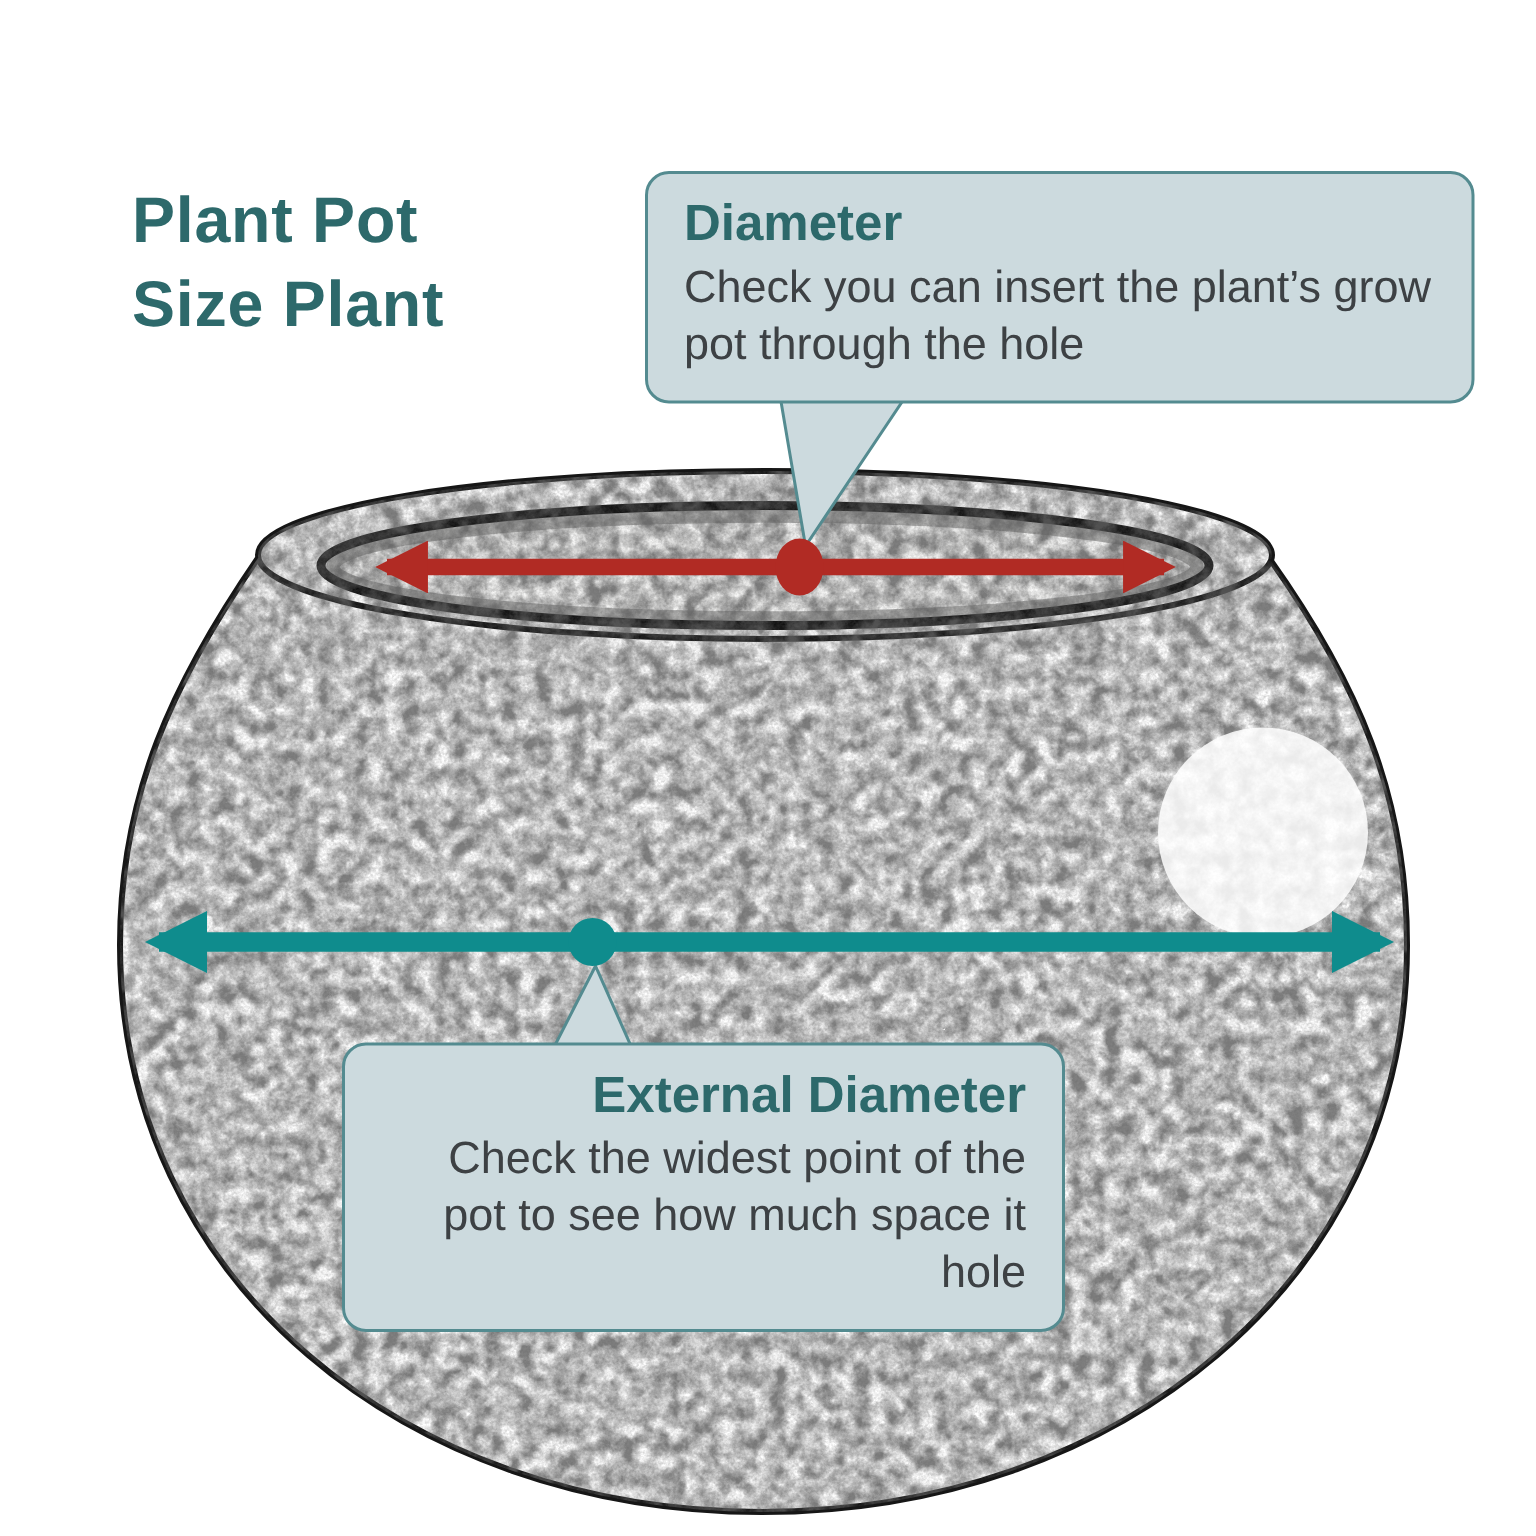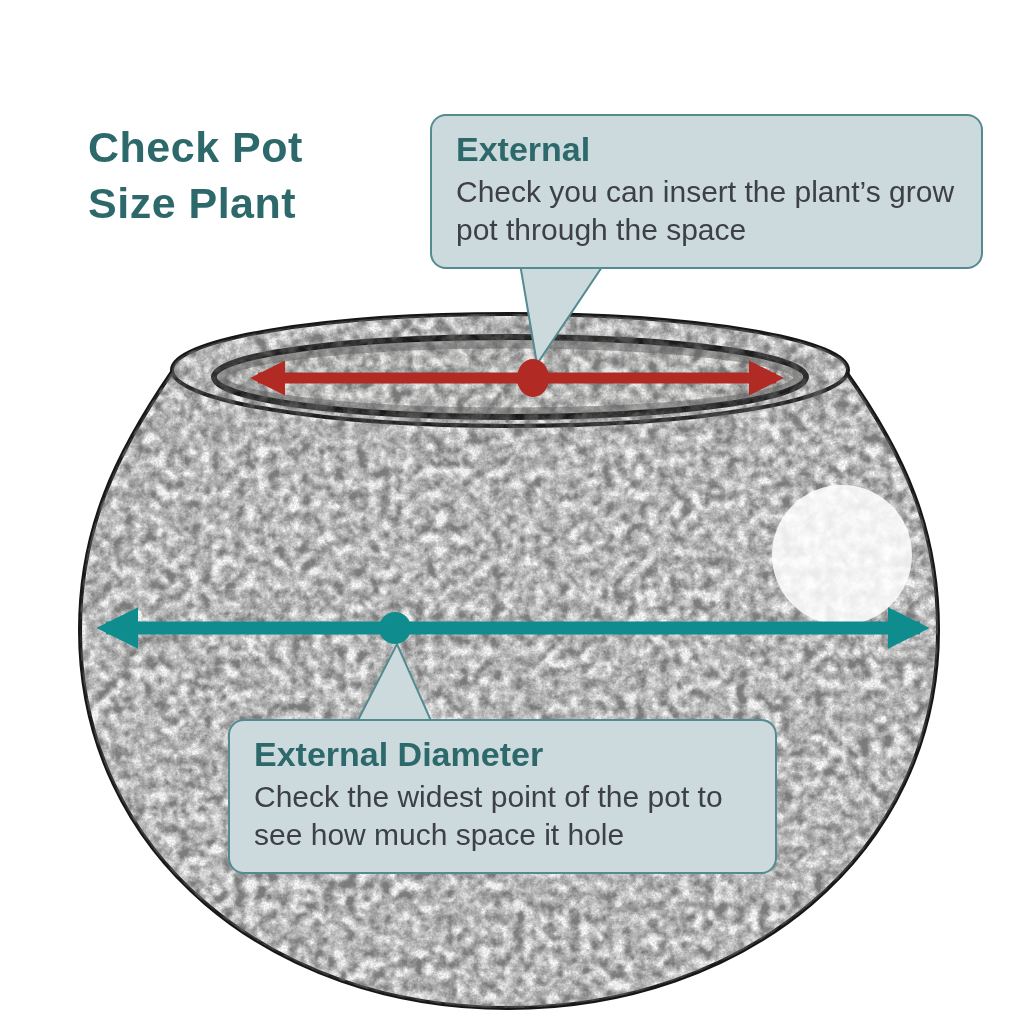--- a/index.html
+++ b/index.html
@@ -29,21 +29,21 @@
     border-radius:16px;
     padding:14px 24px 18px 24px;
   }
   .callout-title{
     font-size:34px;font-weight:bold;color:var(--heading-teal);margin-bottom:4px;
   }
   .callout-body{
     font-size:30px;color:var(--body-text);line-height:1.27;
   }
   .callout-opening{left:430px;top:114px;width:553px;}
-  .callout-diameter{left:228px;top:719px;width:549px;}
+  .callout-diameter{left:228px;top:695px;width:482px;text-align:right;}
 
   
   .pot-line{fill:#ffffff;stroke:var(--outline);stroke-width:4;}
   .rim-outer{fill:#fdfdfd;stroke:var(--outline);stroke-width:4;}
   .rim-inner{fill:#f6f6f5;stroke:var(--outline);stroke-width:6;}
   .rim-inner-shade{fill:none;stroke:#000;stroke-opacity:.30;stroke-width:9;}
   .arrow-red-line{stroke:var(--accent-red);stroke-width:11;fill:none;}
   .arrow-teal-line{stroke:var(--accent-teal);stroke-width:13;fill:none;}
   .dot-red{fill:var(--accent-red);}
   .dot-teal{fill:var(--accent-teal);}
@@ -100,27 +100,27 @@
     <polygon class="tail" points="352,732 436,732 397,644"></polygon>
 
     <line class="arrow-red-line" x1="258" y1="378" x2="776" y2="378" marker-start="url(#headRed)" marker-end="url(#headRed)"></line>
     <ellipse class="dot-red" cx="533" cy="378" rx="16" ry="19"></ellipse>
 
     <line class="arrow-teal-line" x1="106" y1="628" x2="920" y2="628" marker-start="url(#headTeal)" marker-end="url(#headTeal)"></line>
     <circle class="dot-teal" cx="395" cy="628" r="16"></circle>
   </svg>
 
   <div class="page-title">
-    <div>Check Pot</div>
+    <div>Plant Pot</div>
     <div>Size Plant</div>
   </div>
 
   <div class="callout callout-opening">
-    <div class="callout-title">External</div>
-    <div class="callout-body">Check you can insert the plant’s grow pot through the space</div>
+    <div class="callout-title">Diameter</div>
+    <div class="callout-body">Check you can insert the plant’s grow pot through the hole</div>
   </div>
 
   <div class="callout callout-diameter">
     <div class="callout-title">External Diameter</div>
     <div class="callout-body">Check the widest point of the pot to see how much space it hole</div>
   </div>
 
 </div>
 
 </body></html>

